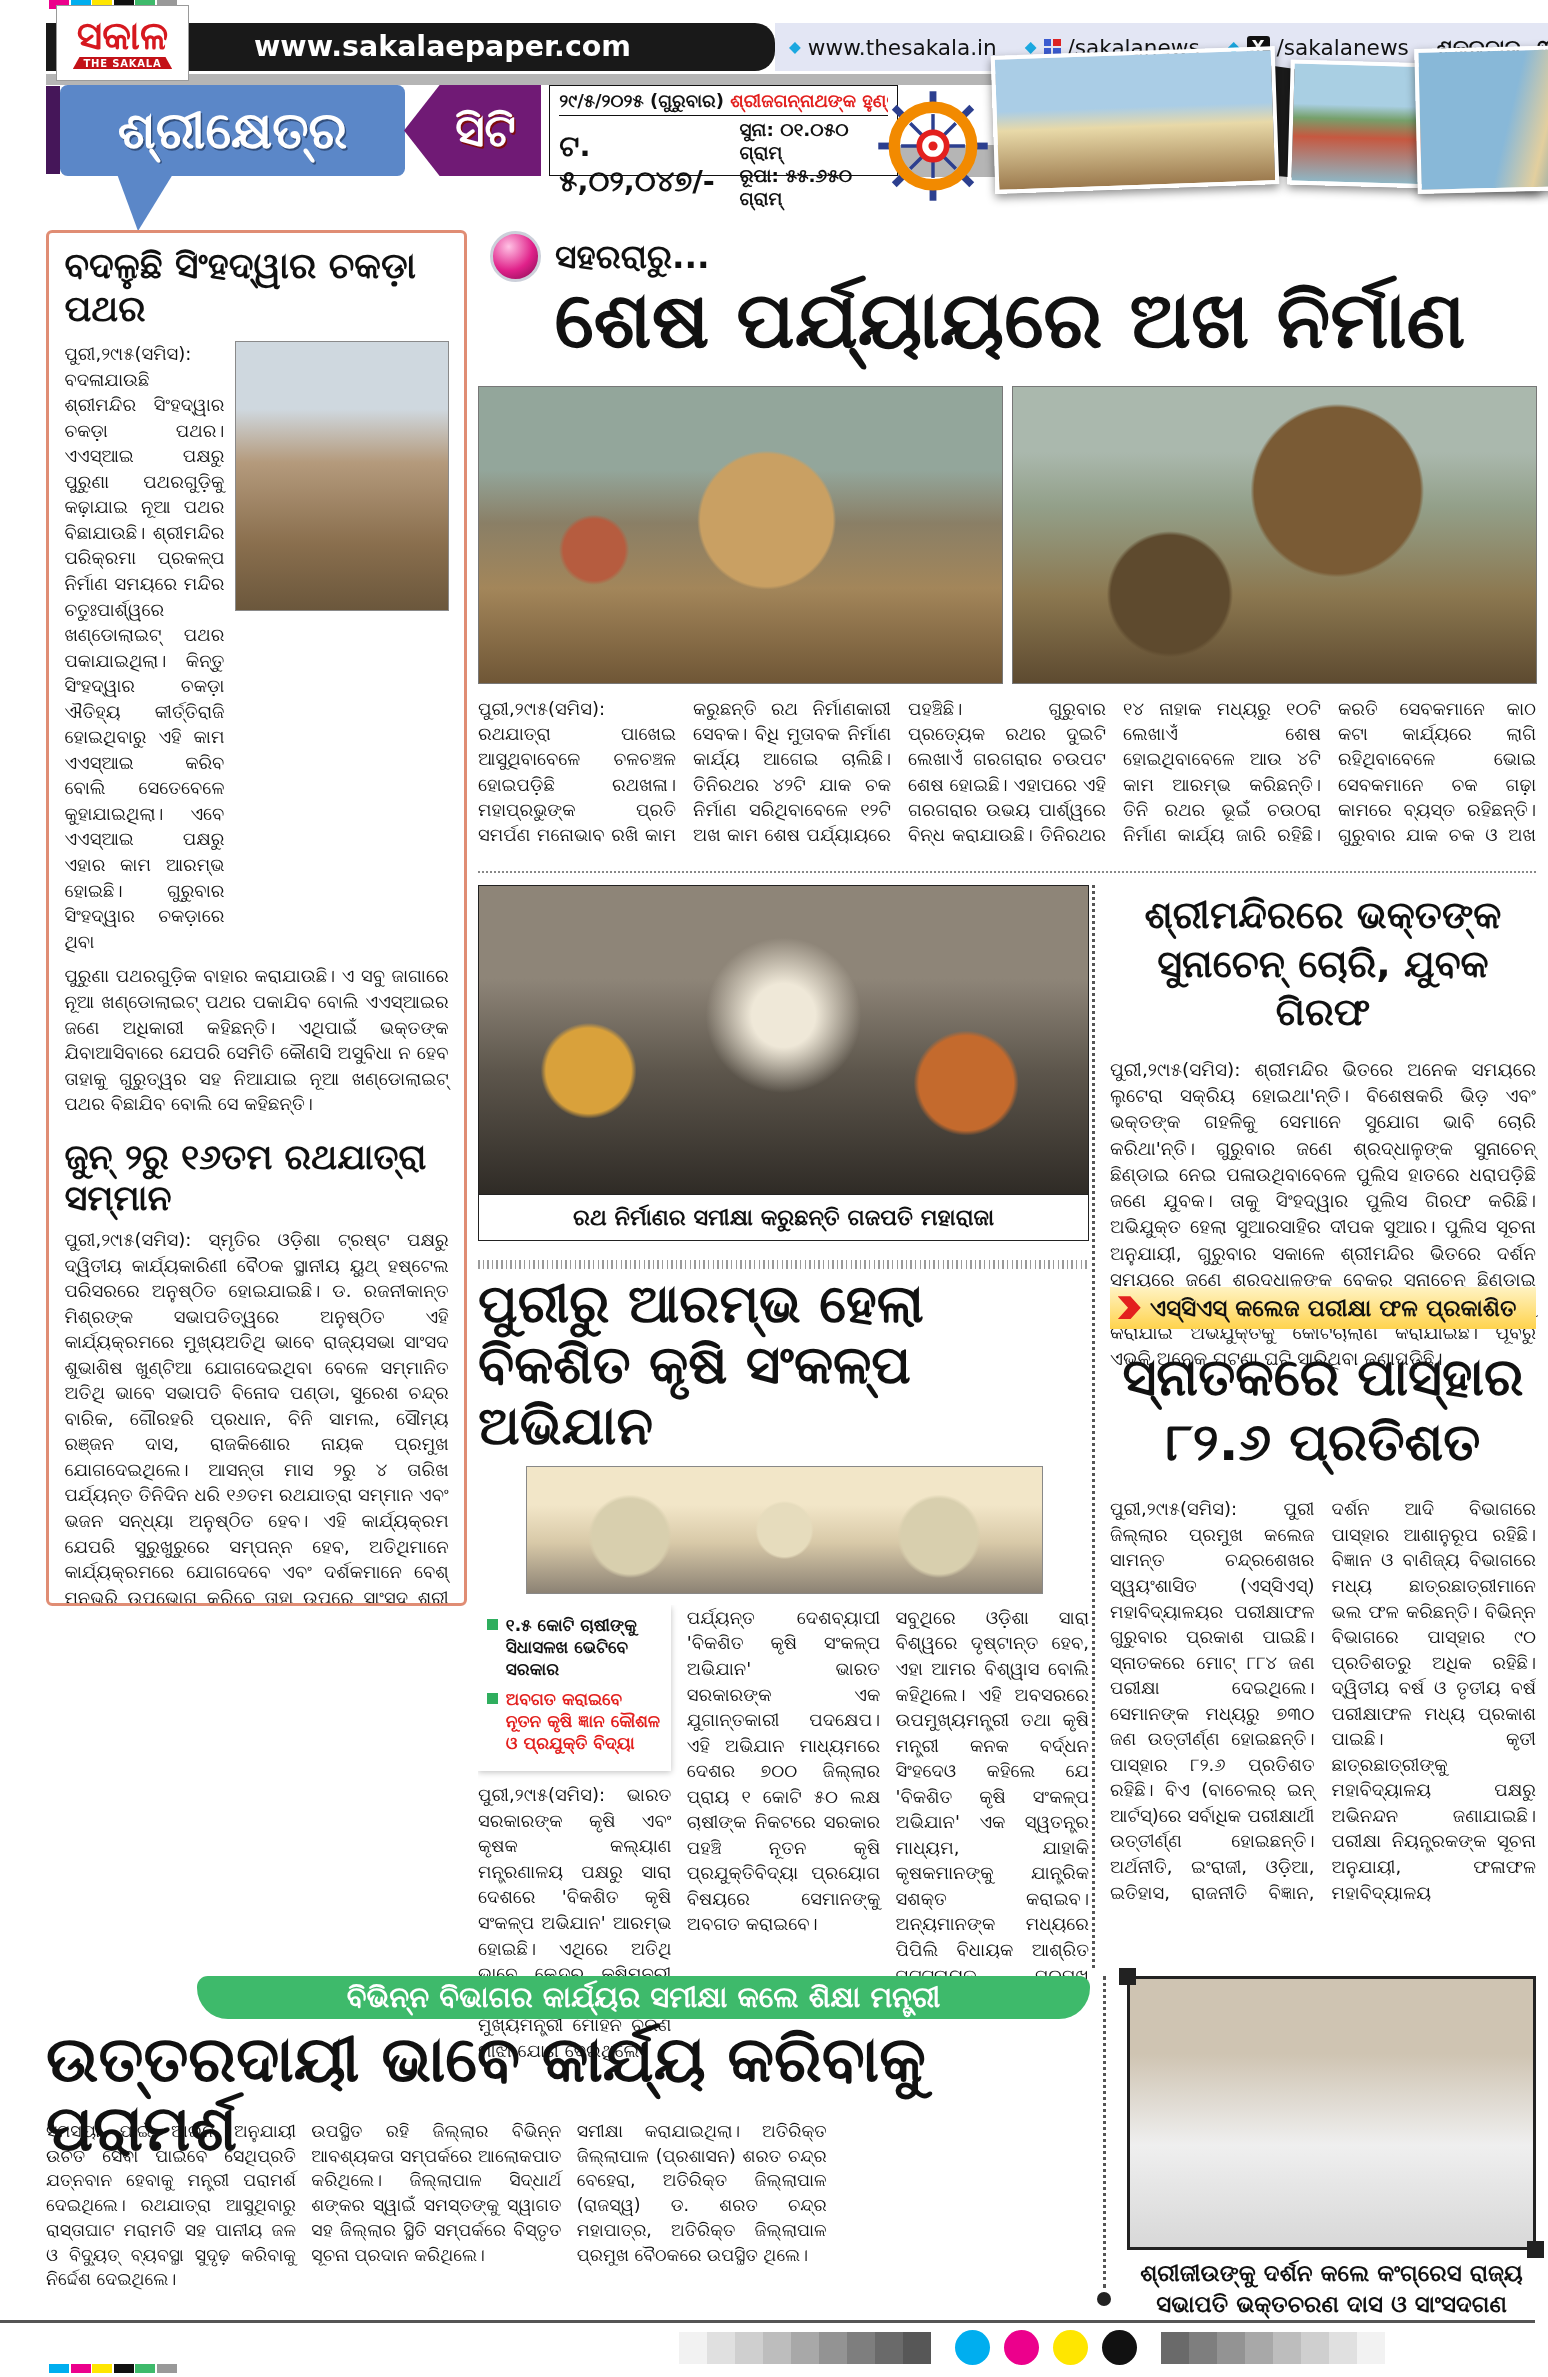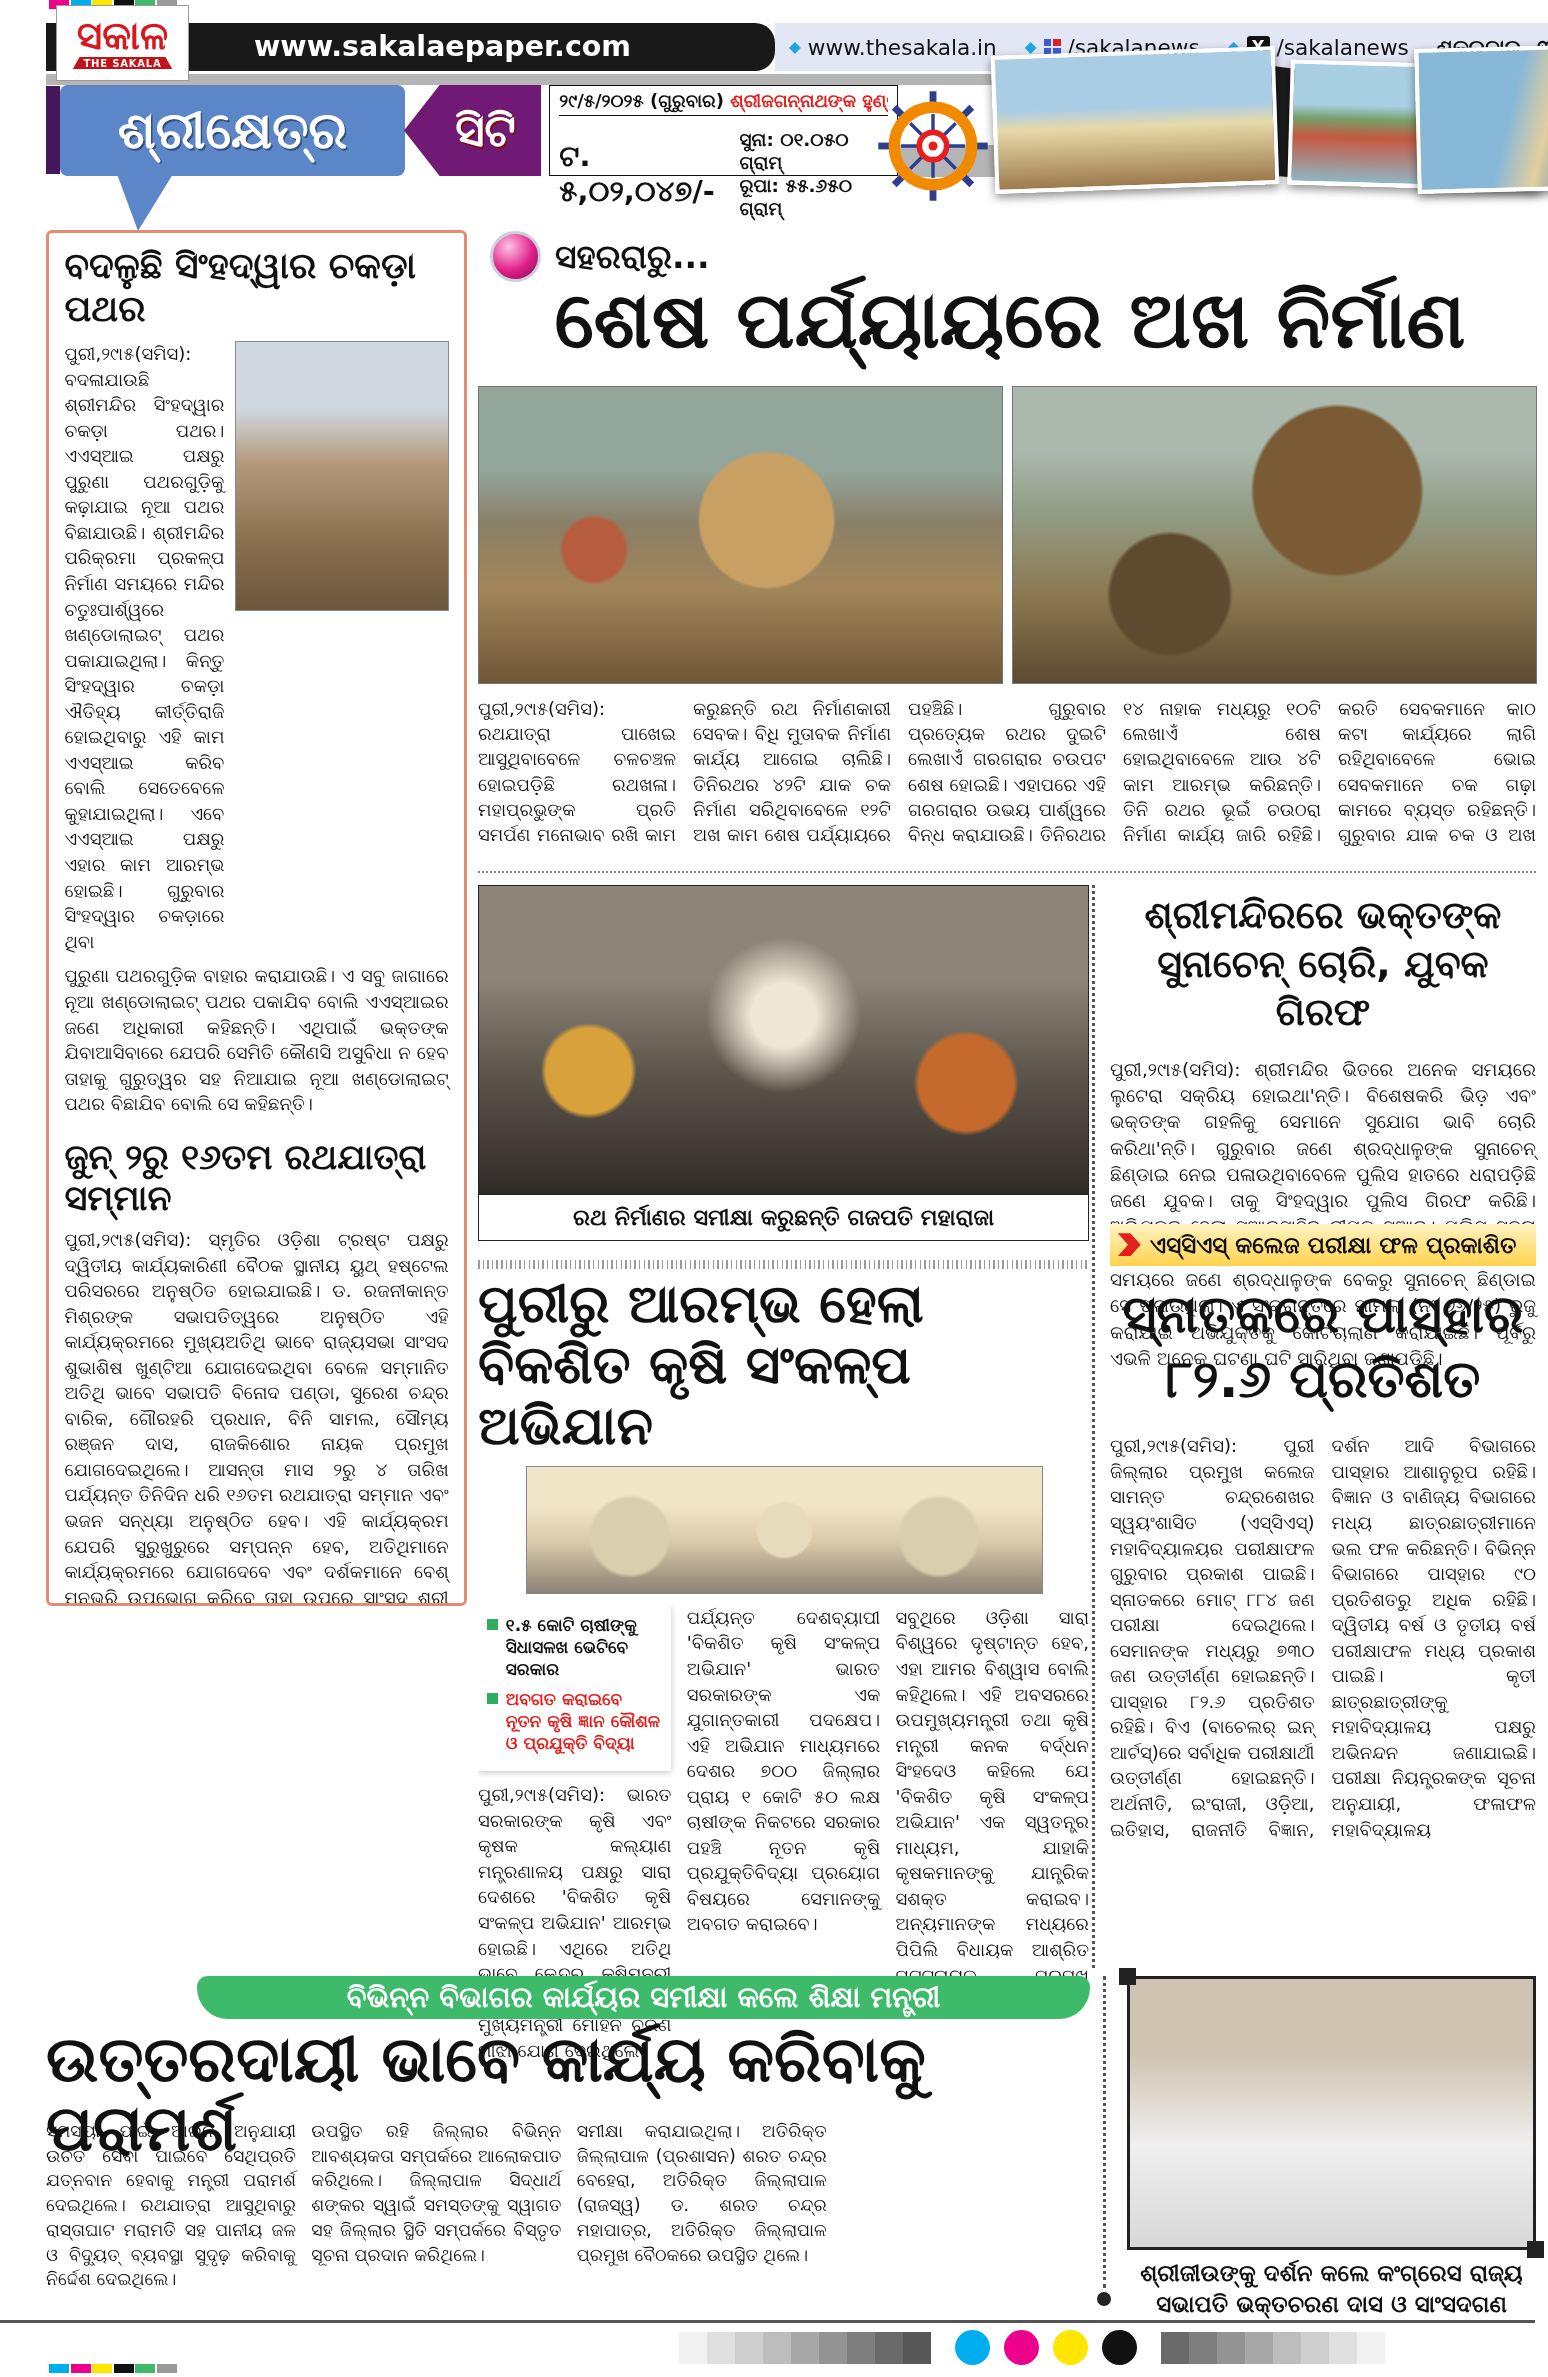--- a/index.html
+++ b/index.html
@@ -36,21 +36,21 @@
   .bubble-tail{left:117px;top:174px;width:0;height:0;border-left:21.6px solid transparent;
                border-right:35px solid transparent;border-top:57px solid #5b87c8;}
   .red-tag{left:404px;top:85px;width:137px;height:91px;background:#701a75;
            clip-path:polygon(26% 0,100% 0,100% 100%,26% 100%,0 50%);
            display:flex;align-items:center;justify-content:center;}
   .red-tag span{color:#fff;font-size:45px;font-weight:bold;margin-left:26px;text-shadow:1.5px 1.5px 0 #7e0c0c;}
   .info-box{left:549px;top:85px;width:349px;height:91px;background:#fff;border:1.5px solid #111;
             box-sizing:border-box;padding:3.9px 9.3px 3.1px;}
   .info-l1{font-size:18px;font-weight:bold;border-bottom:1.5px solid #111;padding-bottom:3.1px;white-space:nowrap;overflow:hidden;}
   .info-l1 .red{color:#e3201e;}
-  .info-l2{display:flex;justify-content:space-between;align-items:center;margin-top:12px;}
+  .info-l2{display:flex;justify-content:space-between;align-items:center;margin-top:2px;}
   .info-amt{font-size:29px;font-weight:bold;}
   .info-metal{font-size:18.5px;font-weight:bold;line-height:1.25;}
   .gray2{left:898px;top:145px;width:651px;height:32px;background:#b5b5b5;}
   .wheel{left:876px;top:89px;width:114px;height:114px;z-index:4;}
   .hp{position:absolute;border:4.6px solid #fff;box-shadow:0 3.9px 9.3px rgba(0,0,0,.45);z-index:3;}
   .hp-back{position:absolute;background:#1c1c1c;z-index:2;}
   .hp1{left:993px;top:51px;width:276px;height:130px;transform:rotate(-2deg);
        background:linear-gradient(180deg,#aacde6 0 40%,#e8d9a8 55%,#9c7a4e 100%);}
   .hp2{left:1289px;top:63px;width:245px;height:117px;transform:rotate(1.6deg);
        background:linear-gradient(180deg,#a9cfe3 0 34%,#76a06b 46%,#c65840 62%,#8fb6c4 100%);}
@@ -115,21 +115,21 @@
                   radial-gradient(circle at 50% 50%,#e6dcbd 0 10%,rgba(0,0,0,0) 11%),
                   radial-gradient(circle at 80% 55%,#d8cfae 0 9%,rgba(0,0,0,0) 10%),
                   linear-gradient(180deg,#f2e6c8 0 30%,#d8c9a8 60%,#8c8274 100%);}
   .agri-grid{display:grid;grid-template-columns:1fr 1fr 1fr;gap:15.4px;height:531px;overflow:hidden;}
   .bullet-box{background:#fff;box-shadow:0 2.3px 6.2px rgba(0,0,0,.25);padding:9.3px 9.3px;margin-bottom:10.8px;}
   .bullet-line{display:flex;gap:7.7px;font-size:17px;font-weight:bold;line-height:1.3;margin-bottom:7.7px;}
   .bsq{width:10.8px;height:10.8px;background:#2fae5e;margin-top:4.6px;flex:none;}
   .bullet-line.red{color:#e3201e;}
   .agri .body-t{font-size:18px;}
   
-  .scs{left:1110px;top:1224px;width:426px;}
+  .scs{left:1110px;top:1287px;width:426px;}
   .scs-kicker{position:relative;background:linear-gradient(180deg,#fff3c4,#ffd34d);
               padding:7.7px 9.3px 7.7px 40px;font-weight:bold;font-size:23px;}
   .chev{position:absolute;left:7.7px;top:9.3px;width:23px;height:23px;background:#e3201e;
         clip-path:polygon(0 0,55% 0,100% 50%,55% 100%,0 100%,45% 50%);}
   .scs h2{margin:15.4px 0 0;font-size:52px;font-weight:bold;text-align:center;line-height:1.25;}
   .scs-body{margin-top:21.6px;column-count:2;column-gap:17px;font-size:18px;line-height:1.42;
             text-align:justify;height:432px;overflow:hidden;}
   
   .green-banner{left:197px;top:1976px;width:893px;height:43px;background:#3eba6b;
                 border-radius:10.8px 10.8px 31px 31px;display:flex;align-items:center;justify-content:center;}

